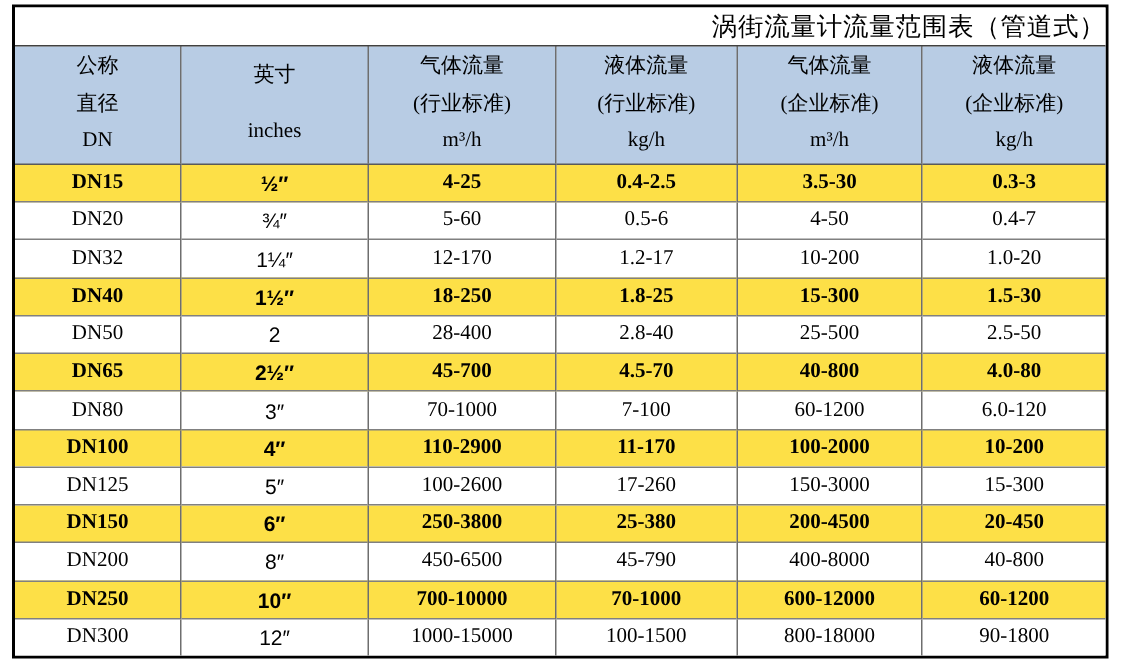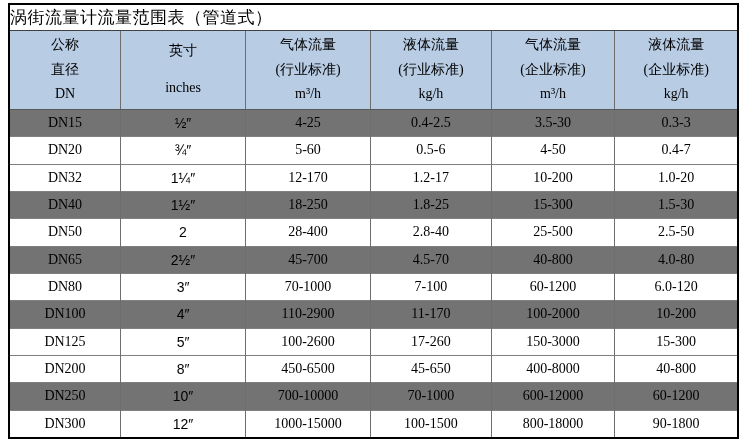--- a/index.html
+++ b/index.html
@@ -35,21 +35,21 @@
   table.flow col.c4 { width: 17.0%; }
   table.flow col.c5 { width: 16.8%; }
 
   tr.title-row th {
     height: 25px;
     background: #ffffff;
     font-weight: 400;
     font-size: 17px;
     letter-spacing: 0.5px;
     border-bottom: 1px solid #404040;
-    text-align: left;
+    text-align: right;
     vertical-align: middle;
     padding: 0;
     margin-left: 16px;
   }
   tr.header-row th {
     height: 74px;
     background: #B8CCE4;
     font-weight: 400;
     font-size: 14px;
     border-left: 1px solid #6e6e6e;
@@ -72,21 +72,21 @@
     font-size: 14px;
     text-align: center;
     vertical-align: middle;
     border-left: 1px solid #6e6e6e;
     border-top: 1px solid #808080;
     padding: 0;
     background: #ffffff;
   }
   tbody td:first-child { border-left: none; }
   tbody tr:first-child td { border-top: none; }
-  tbody tr.stripe td { background: #737373; }
+  tbody tr.stripe td { background: #fde047; font-weight: bold; }
   tbody td.inch-cell {
     font-family: "Liberation Sans", sans-serif;
     font-size: 14px;
   }
 </style>
 </head>
 <body>
 
 <div class="frame">
   <table class="flow">
@@ -212,25 +212,33 @@
           <td>10-200</td>
         </tr>
         <tr class="plain">
           <td>DN125</td>
           <td class="inch-cell">5″</td>
           <td>100-2600</td>
           <td>17-260</td>
           <td>150-3000</td>
           <td>15-300</td>
         </tr>
+        <tr class="stripe">
+          <td>DN150</td>
+          <td class="inch-cell">6″</td>
+          <td>250-3800</td>
+          <td>25-380</td>
+          <td>200-4500</td>
+          <td>20-450</td>
+        </tr>
         <tr class="plain">
           <td>DN200</td>
           <td class="inch-cell">8″</td>
           <td>450-6500</td>
-          <td>45-650</td>
+          <td>45-790</td>
           <td>400-8000</td>
           <td>40-800</td>
         </tr>
         <tr class="stripe">
           <td>DN250</td>
           <td class="inch-cell">10″</td>
           <td>700-10000</td>
           <td>70-1000</td>
           <td>600-12000</td>
           <td>60-1200</td>

